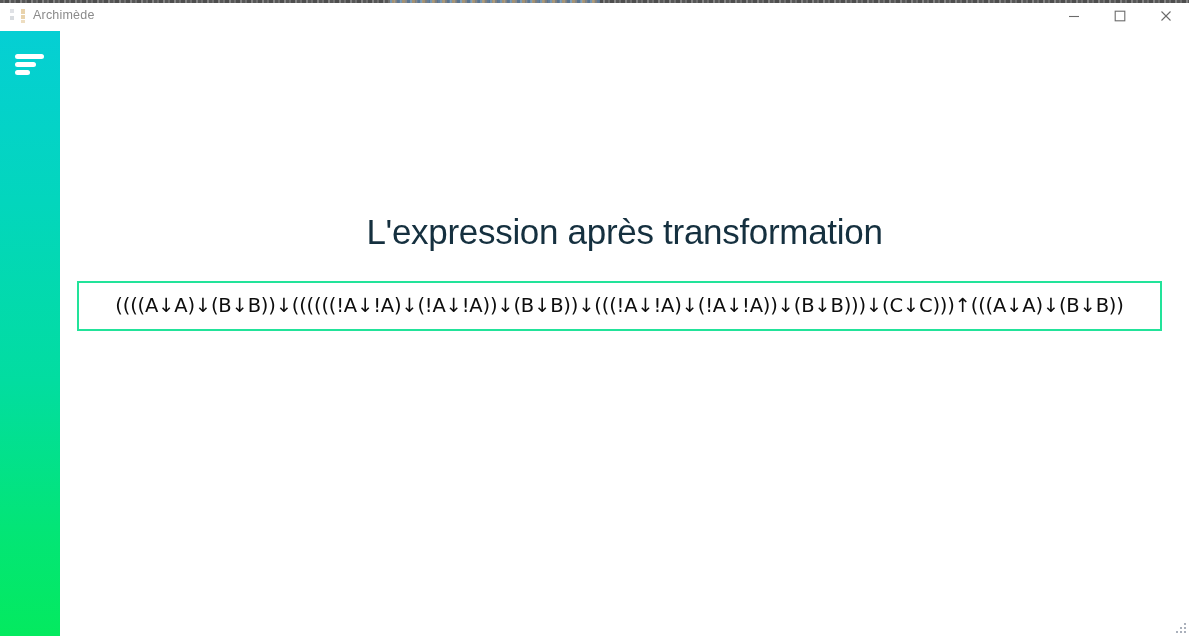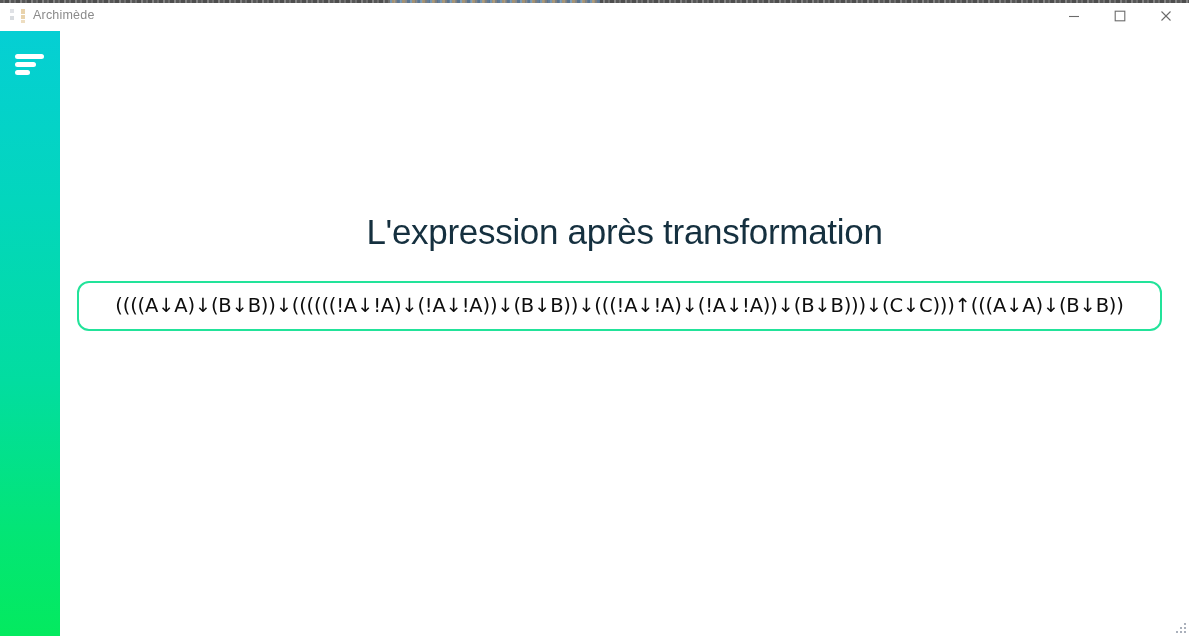--- a/index.html
+++ b/index.html
@@ -167,21 +167,21 @@
   }
 
   .expression-box {
     position: absolute;
     left: 17px;
     top: 250px;
     width: 1085px;
     height: 50px;
     box-sizing: border-box;
     border: 2px solid #22e39a;
-    border-radius: 12px;
+    border-radius: 0;
     background: #ffffff;
     display: flex;
     align-items: center;
     justify-content: center;
     overflow: hidden;
   }
   .expression-text {
     font-family: "DejaVu Sans", sans-serif;
     font-size: 19.5px;
     color: #0d0d0d;

